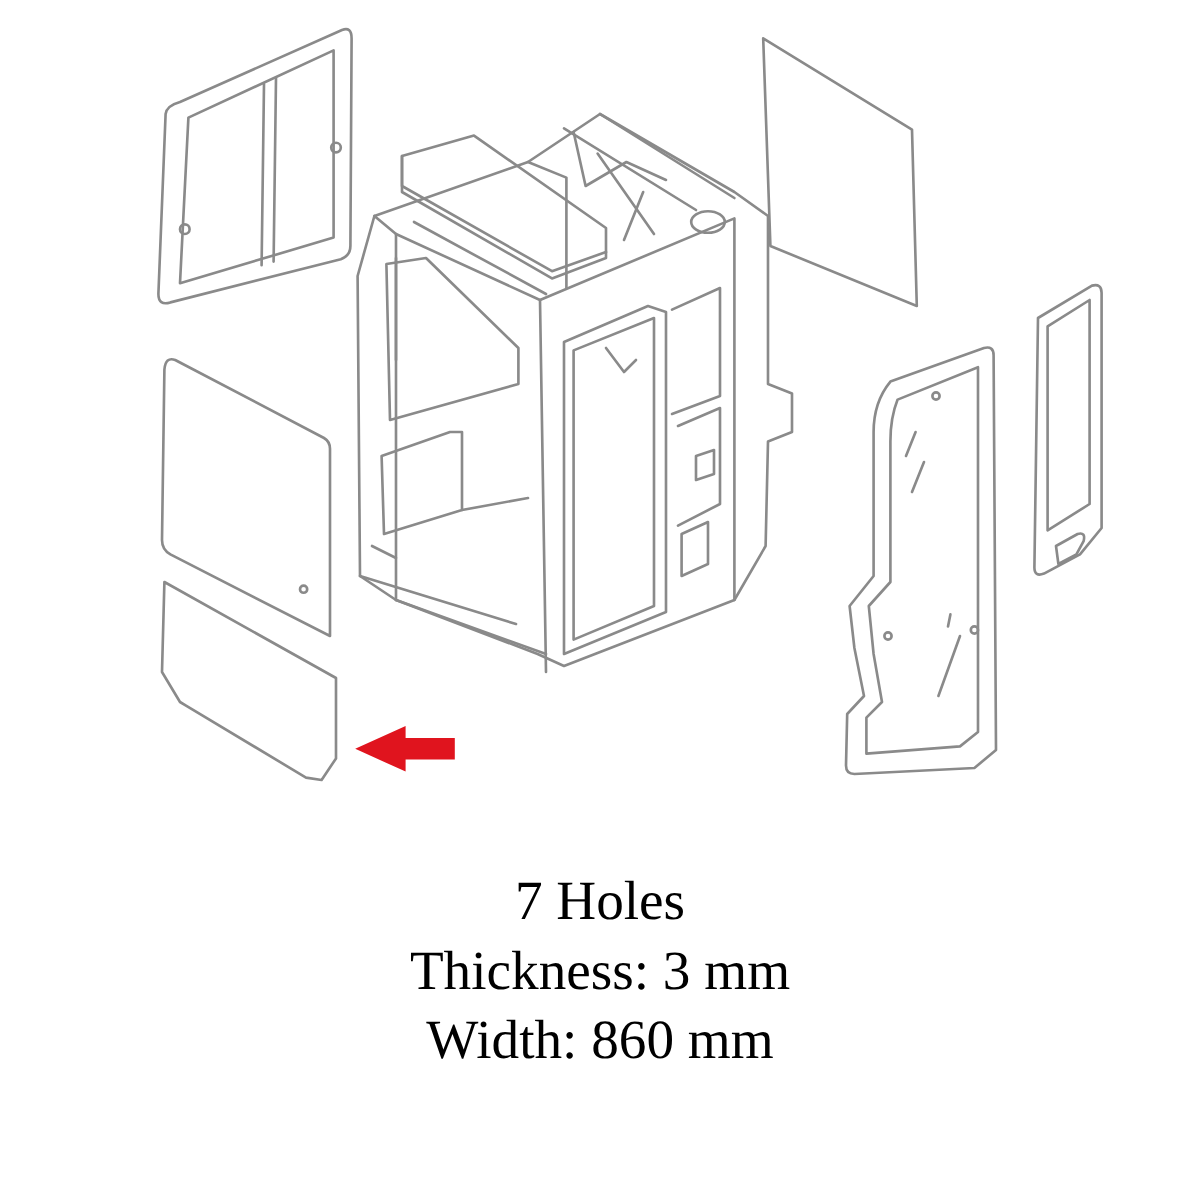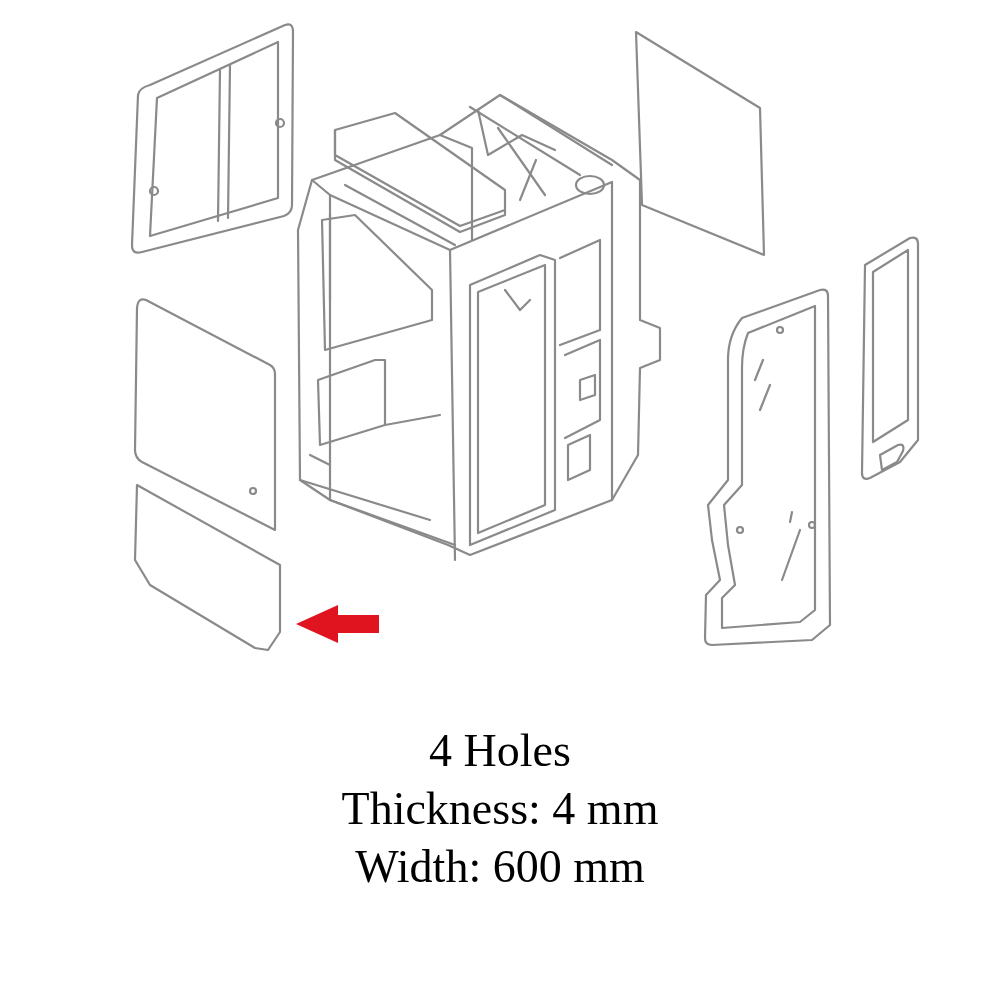--- a/index.html
+++ b/index.html
@@ -93,17 +93,17 @@
     </g>
 
     <g>
       <path d="M865 265 L910 238 Q918 236 918 244 L918 440 L900 462 L870 478 Q862 481 862 473 Z"></path>
       <path d="M873 272 L908 250 L908 420 L873 442 Z"></path>
       <path d="M880 455 L898 445 Q905 443 903 451 L897 462 L882 470 Z"></path>
     </g>
   </svg>
 
   <div class="specs">
-    <div>4 Holes</div>
-    <div>Thickness: 4 mm</div>
-    <div>Width: 600 mm</div>
+    <div>7 Holes</div>
+    <div>Thickness: 3 mm</div>
+    <div>Width: 860 mm</div>
   </div>
 </div>
 
 </body></html>

